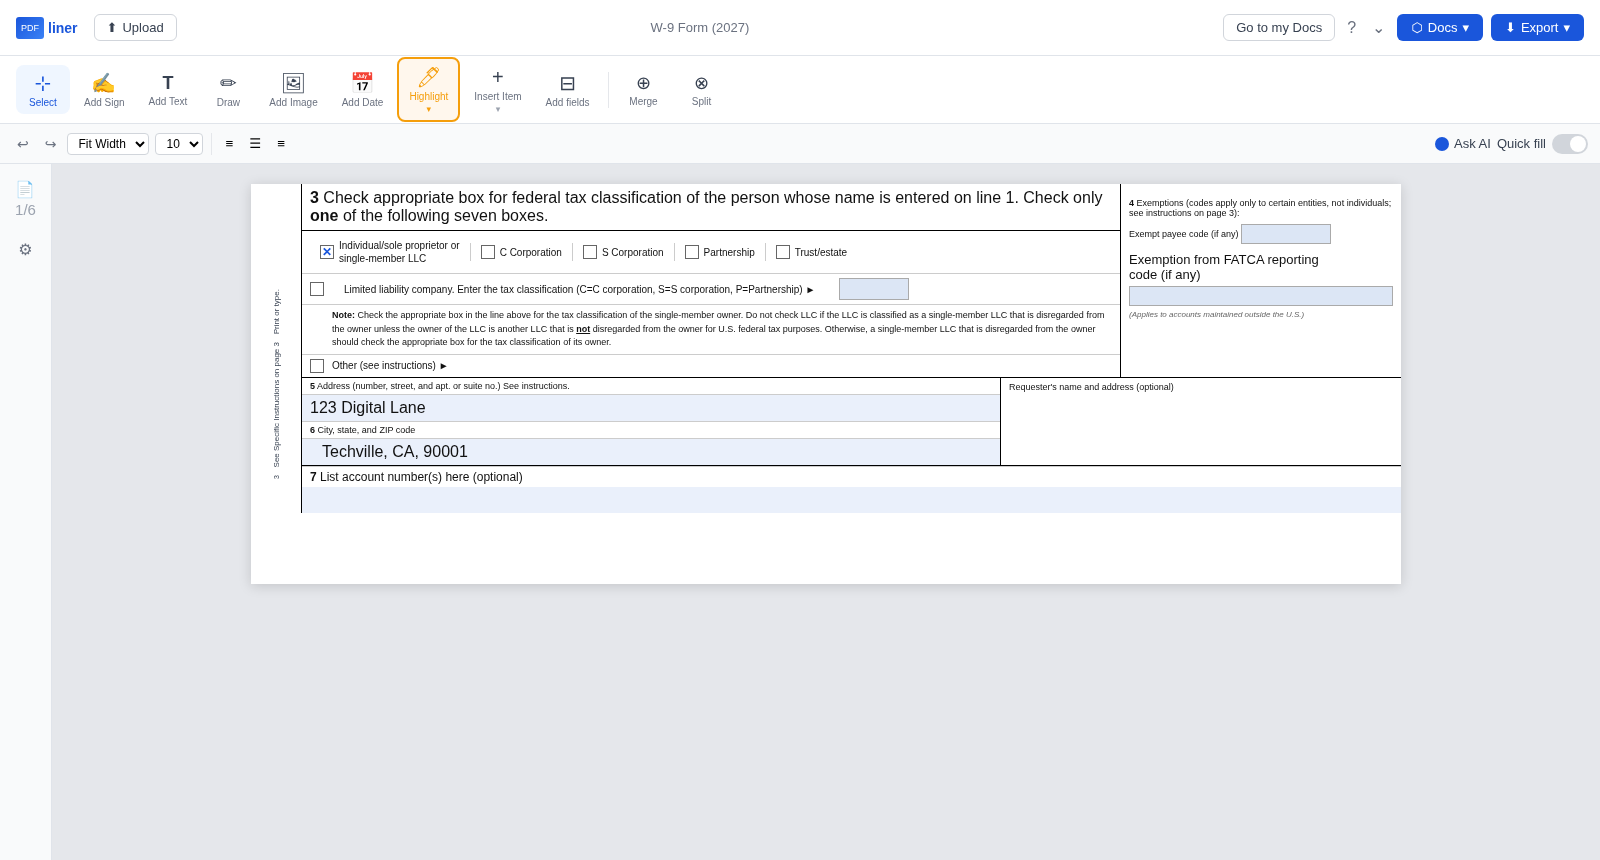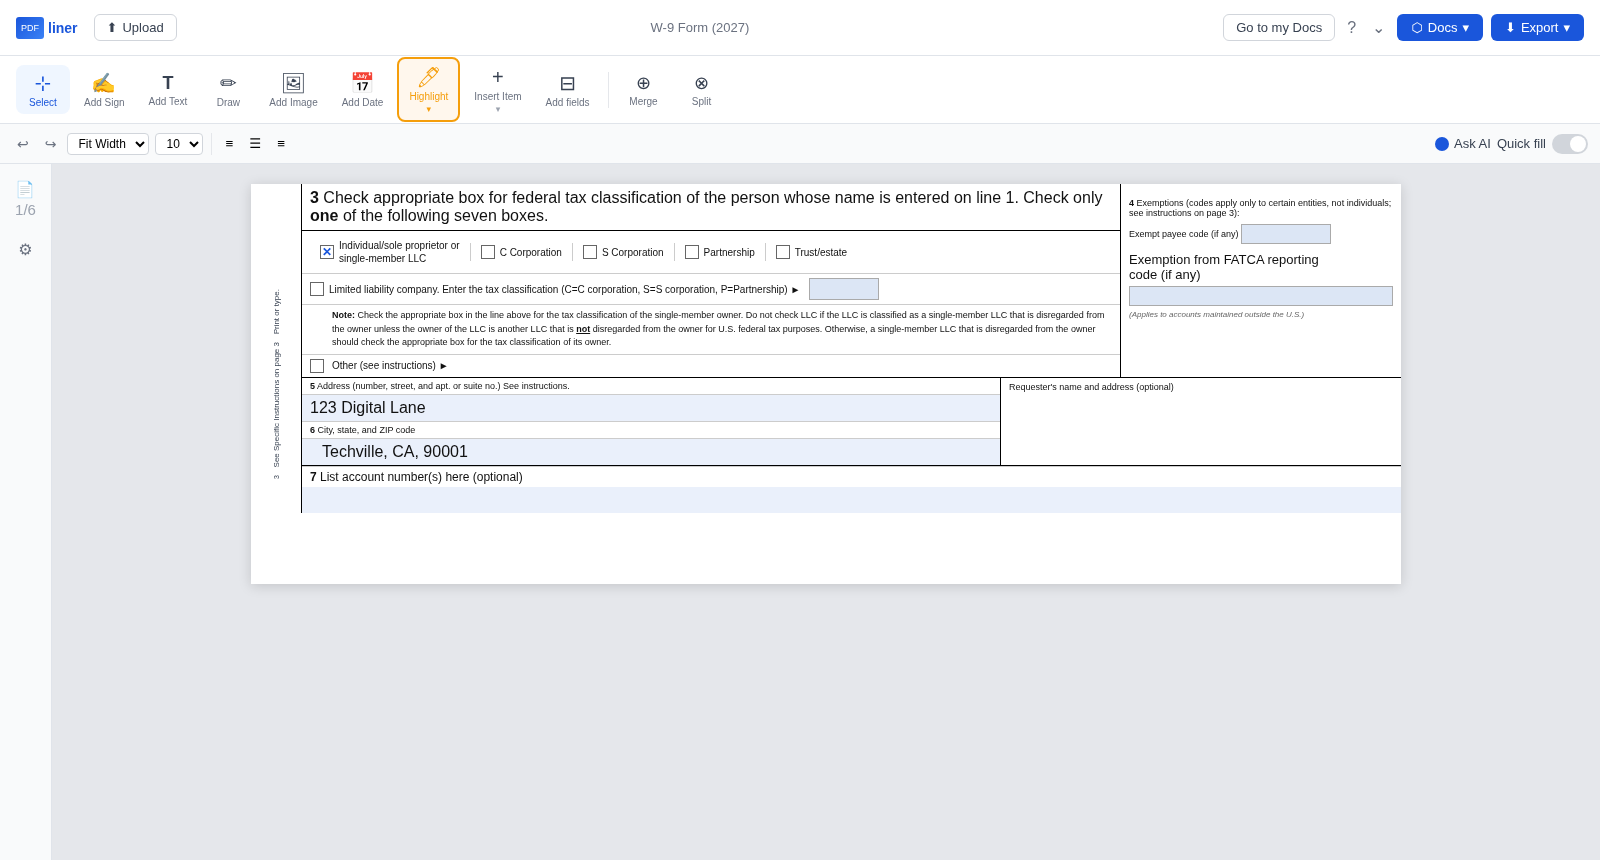--- a/index.html
+++ b/index.html
@@ -278,21 +278,21 @@
       flex-shrink: 0;
     }
     .cb-box.checked { background: #fff; }
     .cb-check { color: #1a56db; font-size: 12px; font-weight: 900; }
 
     
     .llc-row {
       display: flex; align-items: center;
       padding: 4px 8px;
       border-top: 1px solid #ccc;
-      gap: 5px;
+      gap: 20px;
       font-size: 10px; color: #111;
     }
     .llc-input {
       width: 70px; height: 22px;
       border: 1px solid #aaa; background: #dce6f5;
       margin-left: 4px;
     }
     .note-row {
       padding: 4px 8px 4px 30px;
       font-size: 9px; color: #111;

